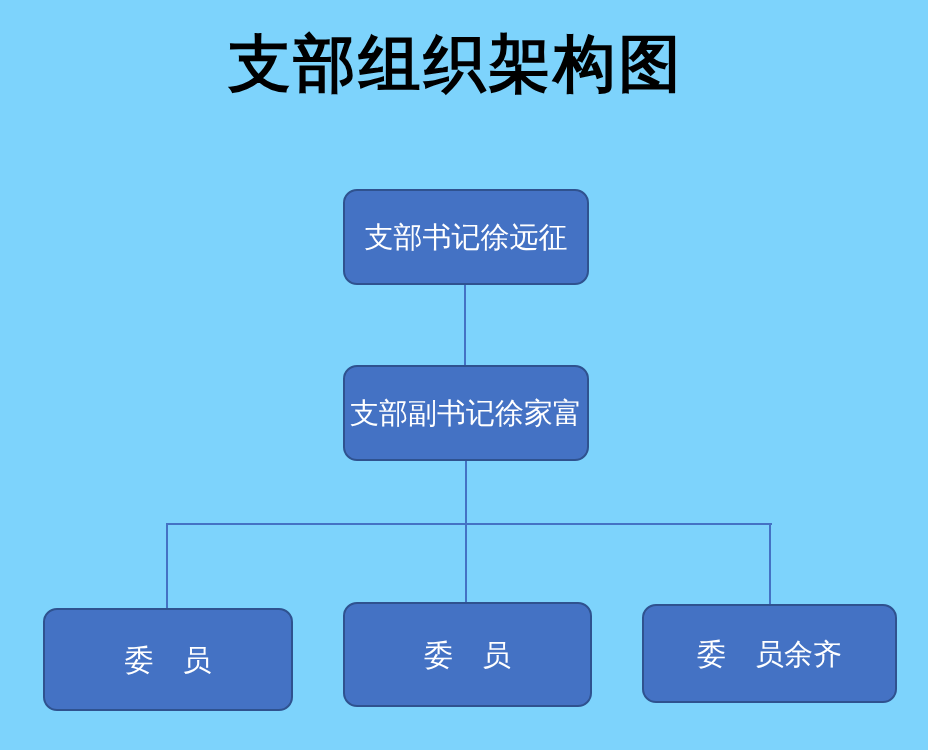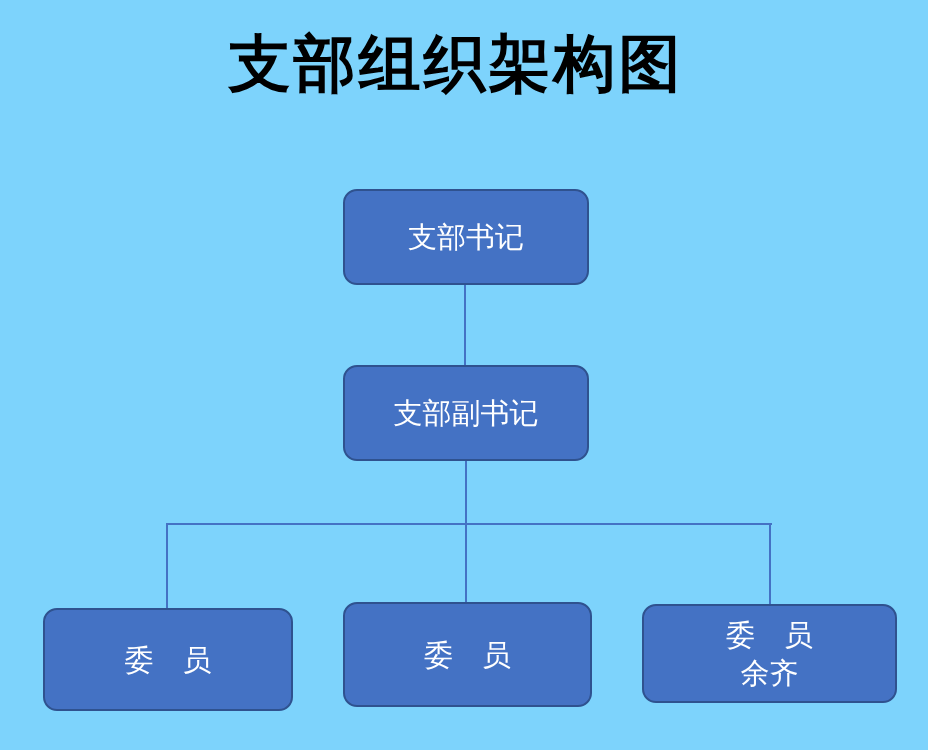--- a/index.html
+++ b/index.html
@@ -30,21 +30,21 @@
     white-space: nowrap;
   }
   .node {
     position: absolute;
     box-sizing: border-box;
     background: #4472C4;
     border: 2px solid #2F528F;
     border-radius: 14px;
     color: #ffffff;
     display: flex;
-    flex-direction: column;
+    flex-direction: row;
     justify-content: center;
     align-items: center;
     text-align: center;
     font-size: 29px;
     line-height: 38px;
     white-space: nowrap;
   }
   .connector {
     position: absolute;
     background: #4472C4;
@@ -72,24 +72,26 @@
 
   <div class="connector" id="conn-secretary-deputy" style="background: rgb(68, 114, 196);"></div>
   <div class="connector" id="conn-deputy-stem" style="background: rgb(68, 114, 196);"></div>
   <div class="connector" id="conn-rail" style="background: rgb(68, 114, 196);"></div>
   <div class="connector" id="conn-drop-left" style="background: rgb(68, 114, 196);"></div>
   <div class="connector" id="conn-drop-middle" style="background: rgb(68, 114, 196);"></div>
   <div class="connector" id="conn-drop-right" style="background: rgb(68, 114, 196);"></div>
 
   <div class="node" id="node-secretary" style="background: rgb(68, 114, 196); border-color: rgb(47, 82, 143); color: rgb(255, 255, 255);">
     <span>支部书记</span>
+    <span>徐远征</span>
   </div>
 
   <div class="node" id="node-deputy" style="background: rgb(68, 114, 196); border-color: rgb(47, 82, 143); color: rgb(255, 255, 255);">
     <span>支部副书记</span>
+    <span>徐家富</span>
   </div>
 
   <div class="node" id="node-member-1" style="background: rgb(68, 114, 196); border-color: rgb(47, 82, 143); color: rgb(255, 255, 255);">
     <span>委　员</span>
   </div>
 
   <div class="node" id="node-member-2" style="background: rgb(68, 114, 196); border-color: rgb(47, 82, 143); color: rgb(255, 255, 255);">
     <span>委　员</span>
   </div>
 

